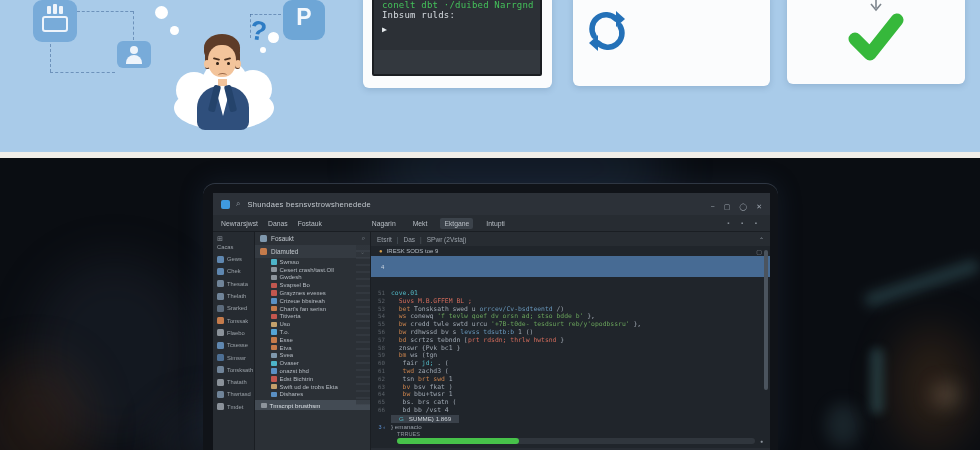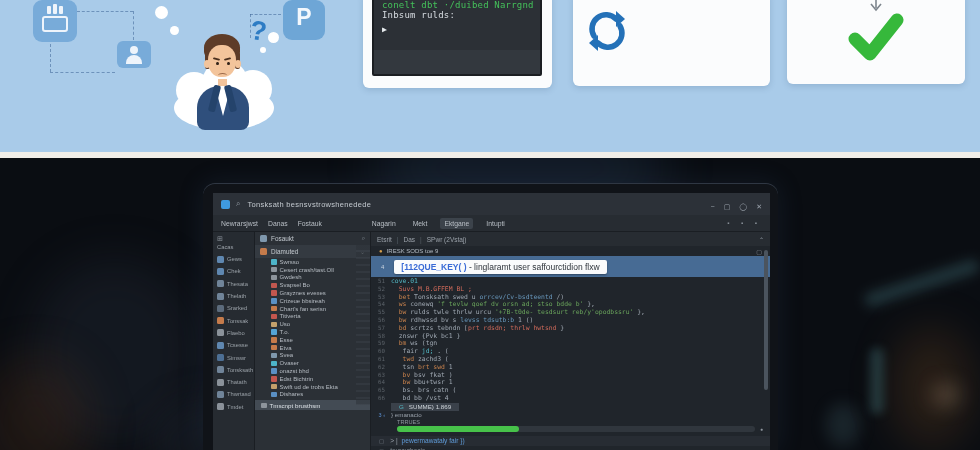--- a/index.html
+++ b/index.html
@@ -106,21 +106,21 @@
   #ed-toolbar2 { height:10px; display:flex; align-items:center; font-size:6px; color:#b5bcc4; padding:0 8px; flex:none; }
   #ed-toolbar2 .runic { color:#d8a14e; margin-right:4px; font-size:6px; }
   #ed-toolbar2 .boxic { margin-left:auto; color:#8a929a; font-size:6px; }
 
   #sel-row { height:21px; background:#476b94; display:flex; align-items:center; padding-left:10px; flex:none; }
   #sel-gutter { color:#c9d4e0; font-size:6px; margin-right:10px; }
   #tooltip { background:#fafbfc; border-radius:2px; padding:2px 7px; font-size:8.5px; font-weight:bold;
              box-shadow:0 1px 2px rgba(0,0,0,.35); white-space:nowrap; }
   #tooltip .tt-key { color:#3a6bd6; } #tooltip .tt-rest { color:#2e343b; font-weight:normal; }
 
-  #code { flex:none; font-family:"DejaVu Sans Mono", monospace; font-size:6.4px; line-height:7.8px; padding-top:1px; }
+  #code { flex:none; font-family:"DejaVu Sans Mono", monospace; font-size:6.4px; line-height:7.8px; padding-top:13px; }
   .code-line { display:flex; height:7.8px; }
   .ln { width:20px; text-align:right; color:#5a6168; padding-right:6px; flex:none; font-size:5.8px; }
   .code-text { white-space:pre; }
   .tk-kw{color:#c8824c;} .tk-plain{color:#9fa8b2;} .tk-str{color:#69a35b;}
   .tk-num{color:#6897bb;} .tk-red{color:#cf6a5a;} .tk-teal{color:#52b7c3;}
 
   #sum-row { height:8px; display:flex; align-items:center; flex:none; }
   #sum-box { margin-left:20px; background:#3a414a; height:8px; display:flex; align-items:center;
              padding:0 8px; font-size:6.2px; color:#cfd5da; }
   #sum-box .g { color:#52b7c3; margin-right:5px; }
@@ -243,21 +243,21 @@
   <div class="blob" style="left:892px;top:170px;width:80px;height:120px;background:rgba(185,110,45,.18);filter:blur(22px);"></div>
   <div class="blob" style="left:826px;top:245px;width:34px;height:44px;background:rgba(120,180,190,.14);filter:blur(8px);"></div>
   <div class="blob" style="left:932px;top:226px;width:28px;height:22px;background:rgba(230,200,160,.25);filter:blur(10px);"></div>
 
   <div id="monitor">
     <div id="screen">
 
       <div id="titlebar">
         <div id="logo"></div>
         <span id="searchglyph">⌕</span>
-        <span id="title-text">Tonsksath besnsvstrowshenedede</span>
+        <span id="title-text">Shundaes besnsvstrowshenedede</span>
         <span>
           
         <span class="winctl">−</span><span class="winctl">▢</span><span class="winctl">◯</span><span class="winctl">✕</span></span>
       </div>
 
       <div id="menubar">
         <span>
           
         <span class="menu-item">Newrarsjwst</span><span class="menu-item">Danas</span><span class="menu-item">Fostauk</span></span>
         <span id="menu-tabs">
@@ -437,23 +437,20 @@
             <span class="chev">⌃</span>
           </div>
           <div id="ed-toolbar2">
             <span class="runic">●</span>
             <span>IRESK SODS toe 9</span>
             <span class="boxic">▢</span>
           </div>
 
           <div id="sel-row">
             <span id="sel-gutter">4</span>
-            <span id="tooltip">
-              <span class="tt-key">[112QUE_KEY( )</span><span class="tt-rest"> - linglaramt user saffourctidion flxw</span>
-            </span>
           </div>
 
           <div id="code">
 
           <div class="code-line">
                 <span class="ln">51</span>
                 <span class="code-text"><span class="tk-teal">cove.01</span></span>
               </div>
               <div class="code-line">
                 <span class="ln">52</span>
@@ -462,21 +459,21 @@
               <div class="code-line">
                 <span class="ln">53</span>
                 <span class="code-text"><span class="tk-plain">  </span><span class="tk-kw">bet</span><span class="tk-plain"> Tonsksath swed u </span><span class="tk-num">orrcev/Cv-bsdteentd</span><span class="tk-plain"> /)</span></span>
               </div>
               <div class="code-line">
                 <span class="ln">54</span>
                 <span class="code-text"><span class="tk-plain">  </span><span class="tk-kw">ws</span><span class="tk-plain"> conewq </span><span class="tk-str">'f tevlw qoef dv orsn ad; stso bdde b'</span><span class="tk-plain"> },</span></span>
               </div>
               <div class="code-line">
                 <span class="ln">55</span>
-                <span class="code-text"><span class="tk-plain">  </span><span class="tk-kw">bw</span><span class="tk-plain"> rulds twle thrlw urcu </span><span class="tk-str">'+7B-t0de- tesdsurt reb/y'opodbssru'</span><span class="tk-plain"> },</span></span>
+                <span class="code-text"><span class="tk-plain">  </span><span class="tk-kw">bw</span><span class="tk-plain"> credd twle swtd urcu </span><span class="tk-str">'+7B-t0de- tesdsurt reb/y'opodbssru'</span><span class="tk-plain"> },</span></span>
               </div>
               <div class="code-line">
                 <span class="ln">56</span>
                 <span class="code-text"><span class="tk-plain">  </span><span class="tk-kw">bw</span><span class="tk-plain"> rdhwssd bv s </span><span class="tk-num">levss tdsutb:b</span><span class="tk-plain"> 1 ()</span></span>
               </div>
               <div class="code-line">
                 <span class="ln">57</span>
                 <span class="code-text"><span class="tk-plain">  </span><span class="tk-kw">bd</span><span class="tk-plain"> scrtzs tebndn [</span><span class="tk-red">prt rdsdn; thrlw hwtsnd</span><span class="tk-plain"> }</span></span>
               </div>
               <div class="code-line">

